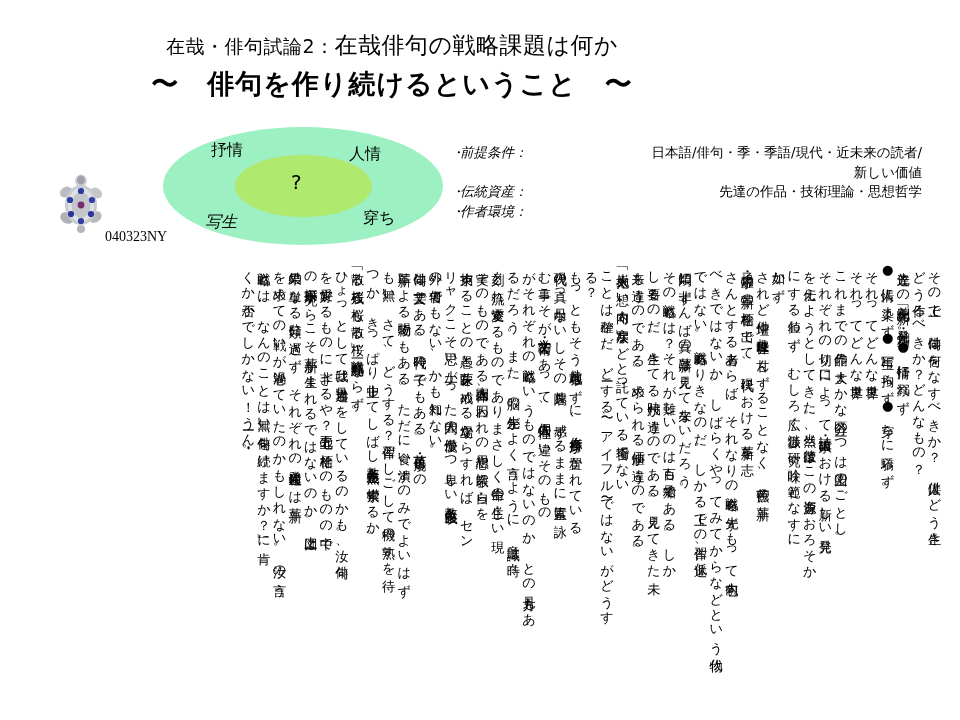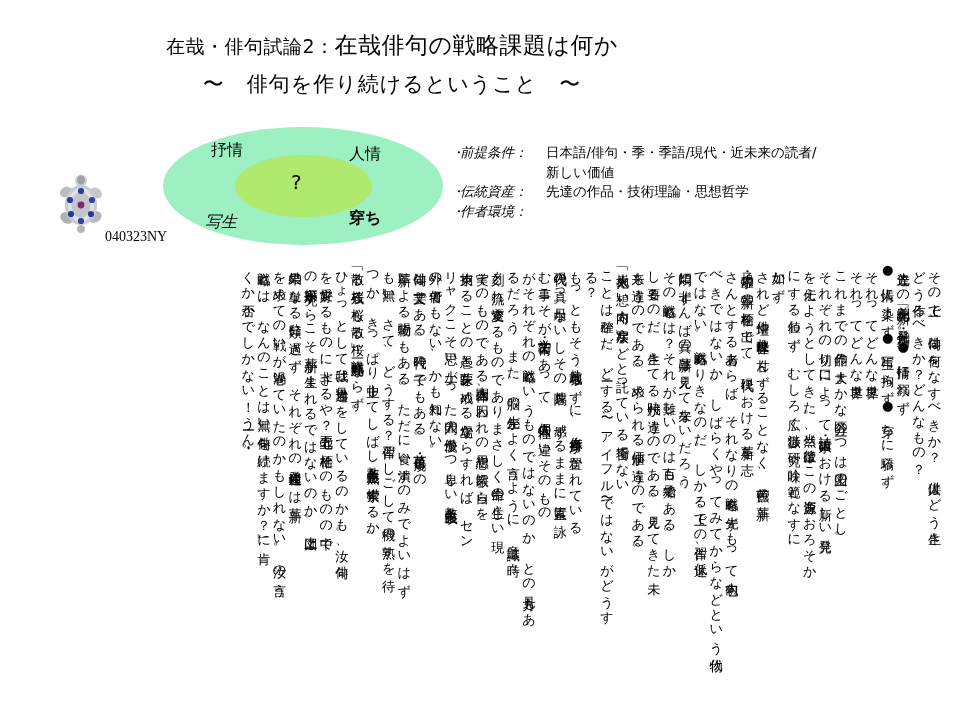--- a/index.html
+++ b/index.html
@@ -27,25 +27,26 @@
   .title-line1 {
     font-size: 23px;
     line-height: 34px;
     letter-spacing: 0.5px;
     white-space: nowrap;
   }
   .title-line1 .t-small {
     font-size: 19px;
   }
   .title-line2 {
-    font-size: 21px;
+    font-size: 27px;
     line-height: 34px;
     margin-top: 4px;
     letter-spacing: 1px;
     white-space: nowrap;
+    font-weight: bold;
   }
 
   
   #venn-diagram {
     position: absolute;
     left: 163px;
     top: 127px;
     width: 280px;
     height: 118px;
   }
@@ -69,21 +70,21 @@
   }
   .venn-label {
     position: absolute;
     font-size: 16px;
     line-height: 18px;
     white-space: nowrap;
   }
   #venn-label-0 { left: 48px;  top: 14px; }   
   #venn-label-1 { left: 186px; top: 18px; }   
   #venn-label-2 { left: 42px;  top: 86px; font-style: italic; }   
-  #venn-label-3 { left: 186px; top: 82px; font-weight: bold; }   
+  #venn-label-3 { left: 200px; top: 82px; }   
   #venn-center-mark {
     position: absolute;
     left: 128px;
     top: 44px;
     font-size: 20px;
     line-height: 22px;
   }
 
   
   #pendant-photo {
@@ -127,20 +128,21 @@
     width: 86px;
     flex: 0 0 86px;
     white-space: nowrap;
     font-style: italic;
   }
   .spec-vals {
     flex: 1 1 auto;
   }
   .spec-vals div {
     white-space: nowrap;
+    text-align: right;
   }
 
   
   #vertical-body {
     position: absolute;
     left: 52px;
     top: 262px;
     width: 890px;
     height: 440px;
     display: flex;

